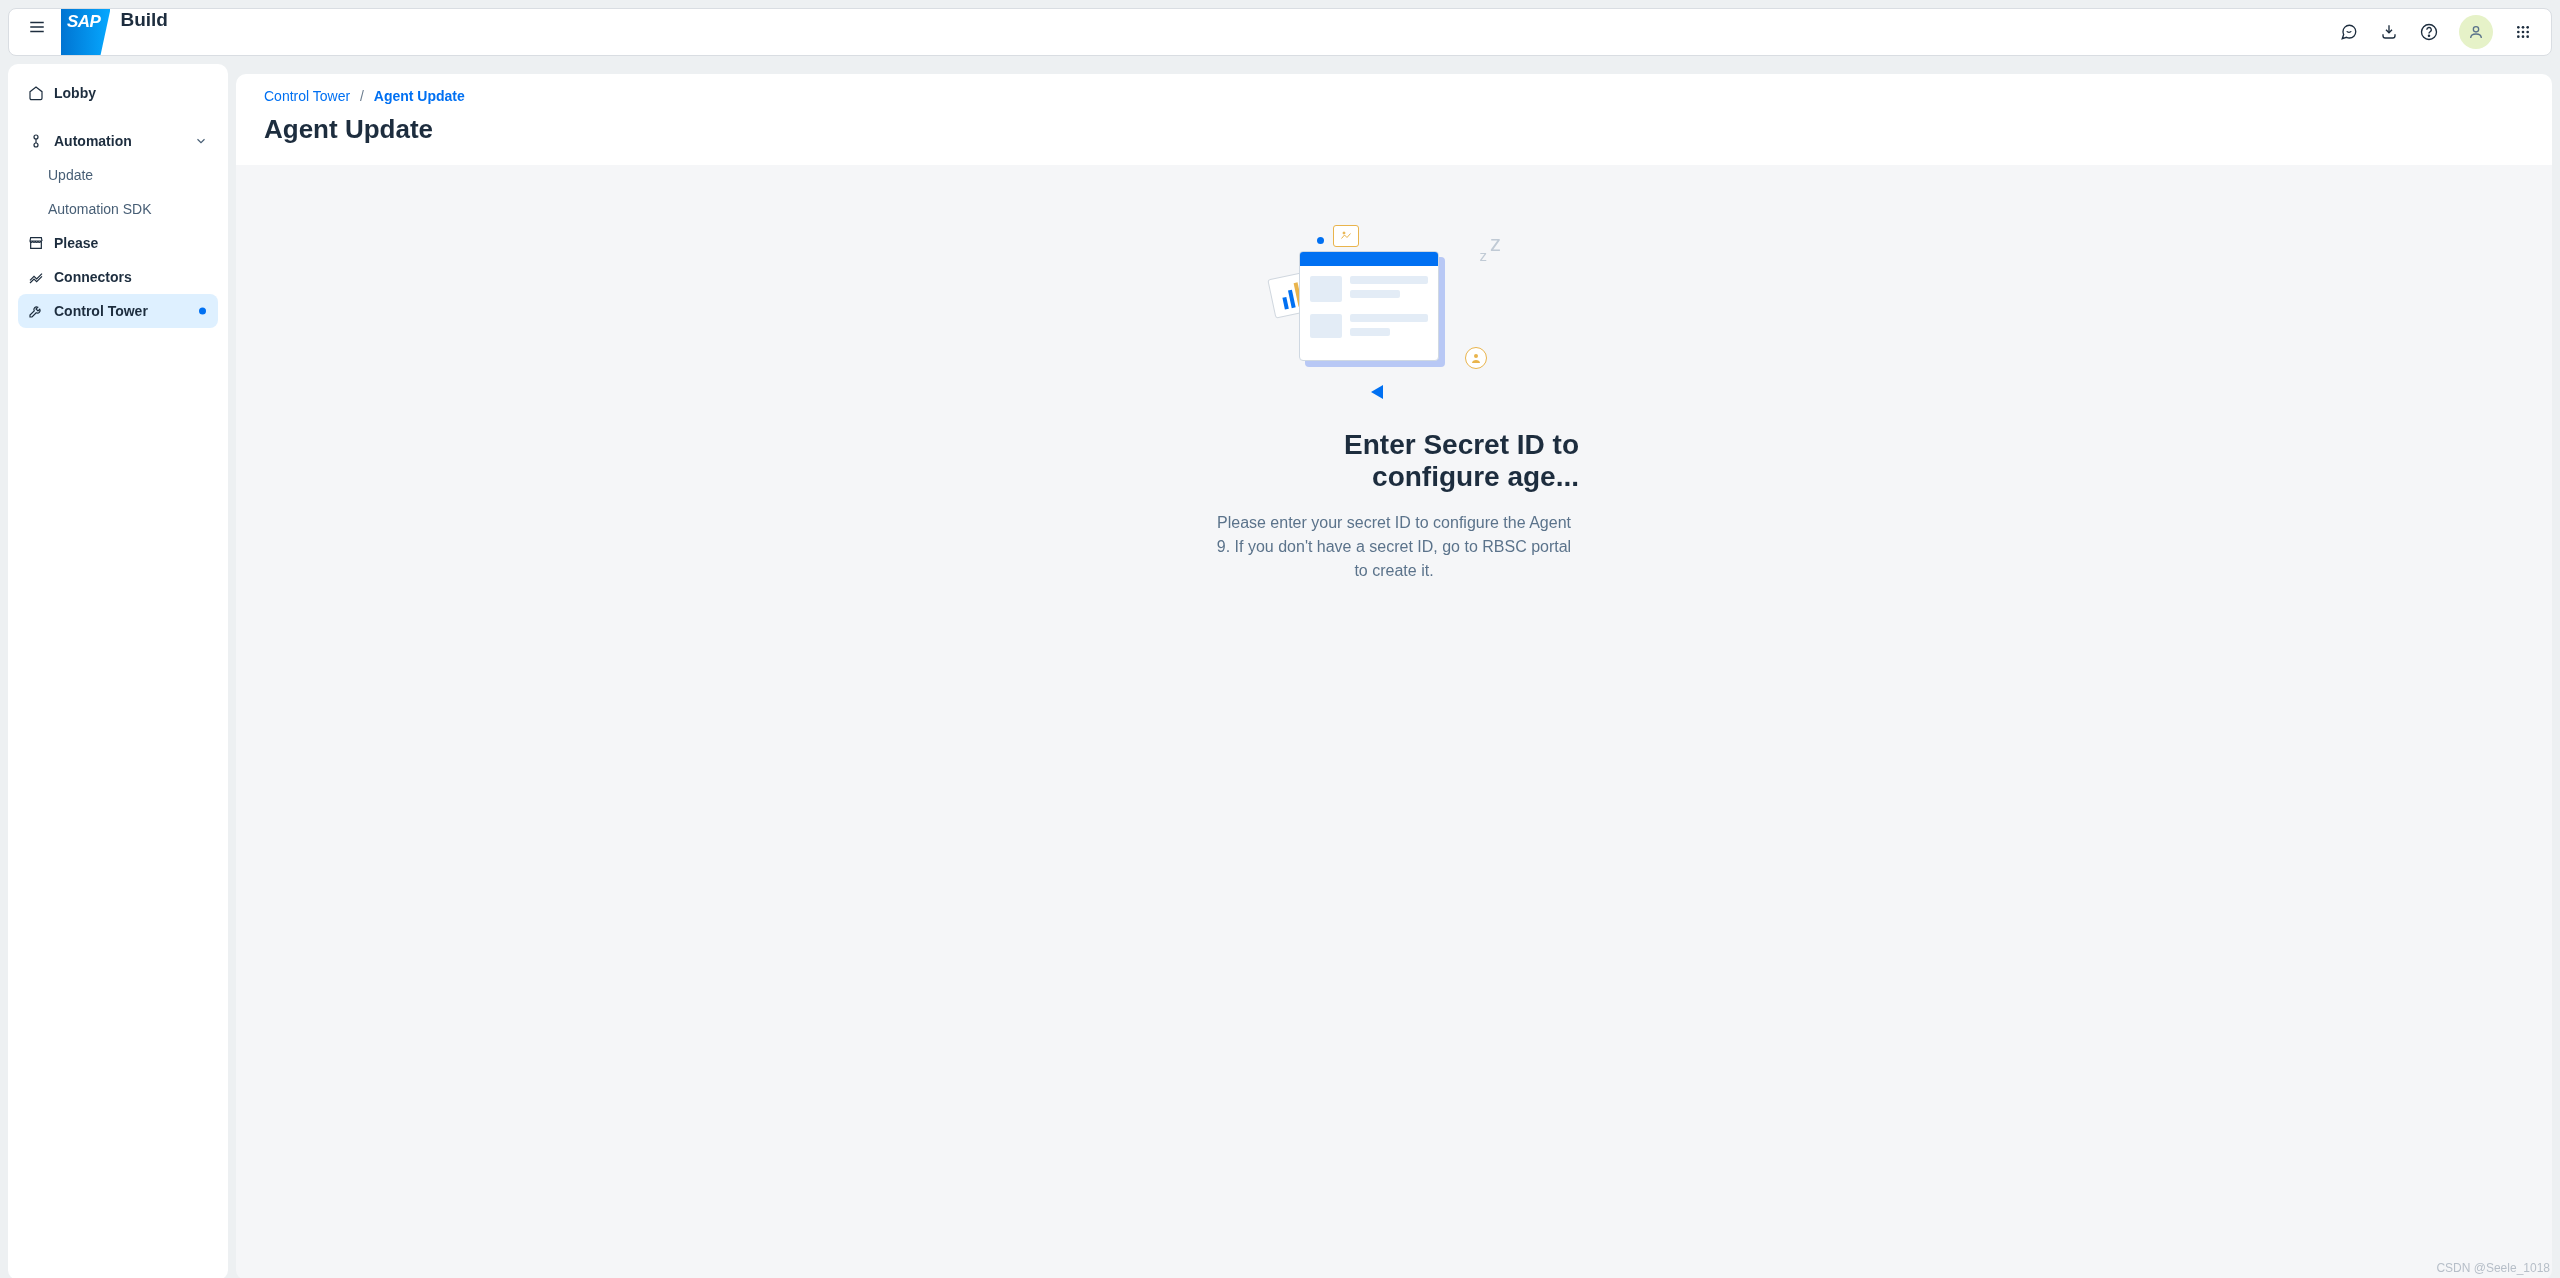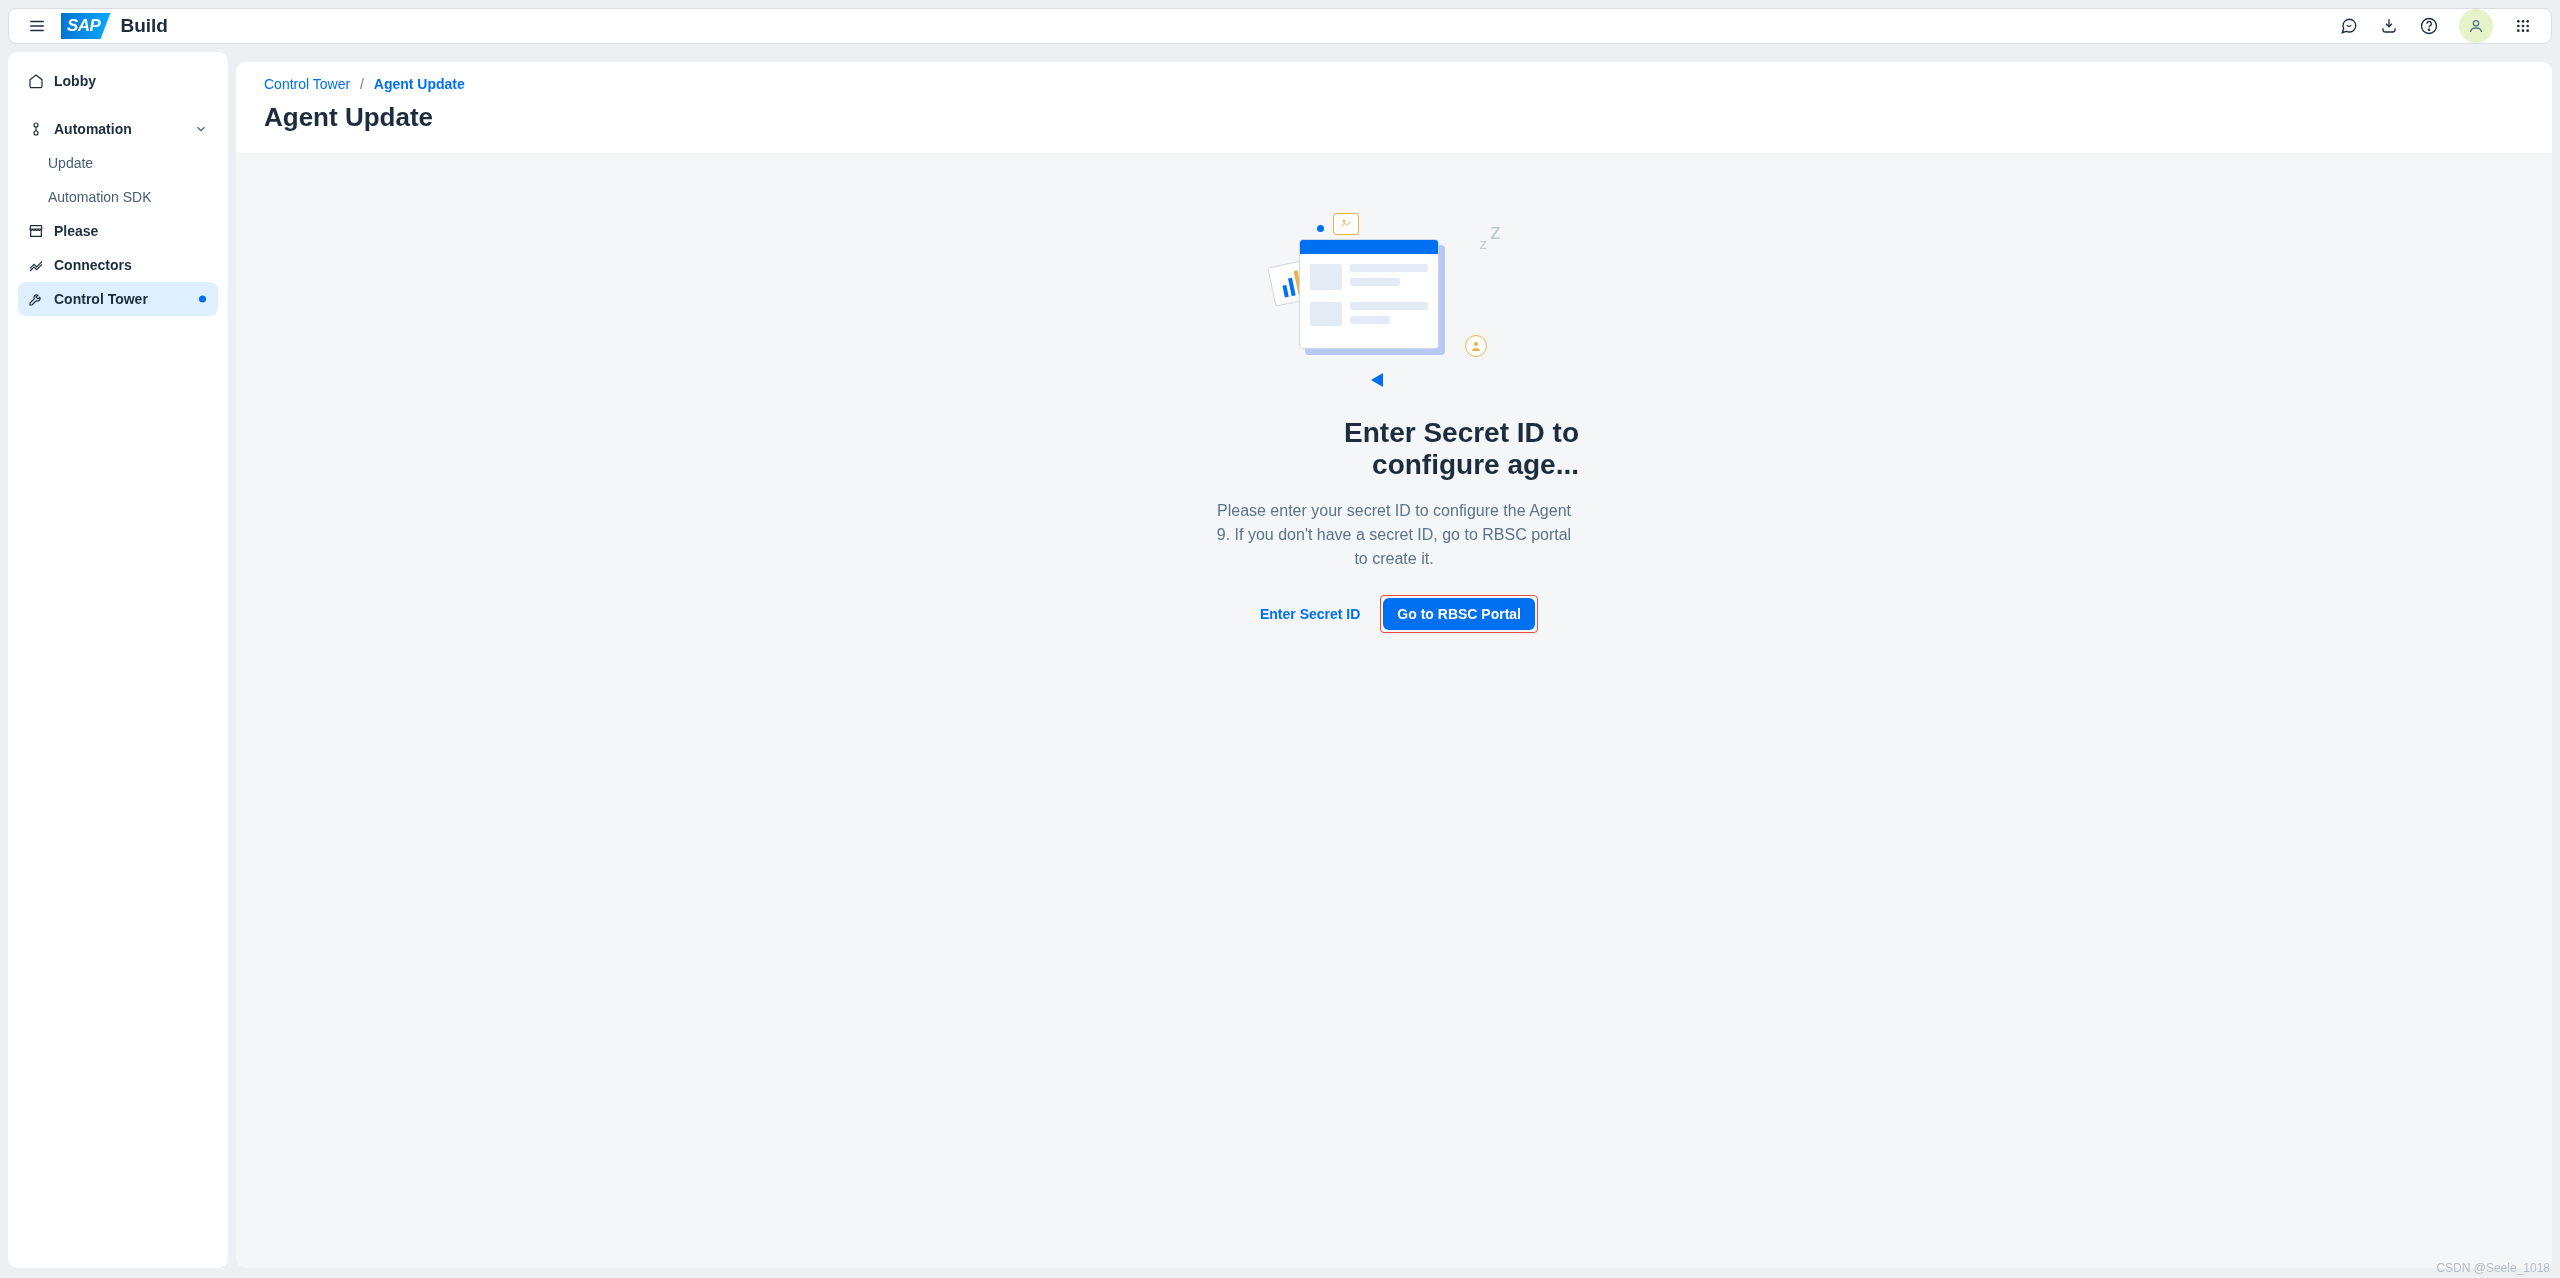--- a/index.html
+++ b/index.html
@@ -7,23 +7,22 @@
     font-family: -apple-system, BlinkMacSystemFont, "Segoe UI", Arial, sans-serif;
     background: #edf0f2;
     color: #1d2d3e;
     font-size: 14px;
   }
   .shell-header {
     background: #fff;
     border: 1px solid #d9dde2;
     border-radius: 8px;
     margin: 8px;
-    height: 36px;
+    height: 48px;
     display: flex;
-    align-items: center;
     padding: 0 10px;
   }
   .menu-btn {
     width: 36px; height: 36px;
     display: flex; align-items: center; justify-content: center;
     border-radius: 6px; cursor: pointer;
   }
   .sap-logo {
     font-weight: 800;
     color: #fff;
@@ -327,24 +326,18 @@
           <div class="person">
             <svg width="12" height="12" viewBox="0 0 24 24" fill="#e9b44c">
                 <circle cx="12" cy="8" r="4"></circle>
                 <path d="M4 22c0-4 4-6 8-6s8 2 8 6z"></path>
               </svg>
           </div>
           <div class="play"></div>
         </div>
         <div class="empty-title">Enter Secret ID to configure age...</div>
         <div class="empty-desc">Please enter your secret ID to configure the Agent 9. If you don't have a secret ID, go to RBSC portal to create it.</div>
-        <div class="btn-row">
-          <span class="btn-transparent">Enter Secret ID</span>
-          <span class="highlight-box">
-            <button class="btn-primary">Go to RBSC Portal</button>
-          </span>
-        </div>
       </div>
     </div>
   </div>
 </div>
 
 <div class="watermark">CSDN @Seele_1018</div>
 
 </body></html>

